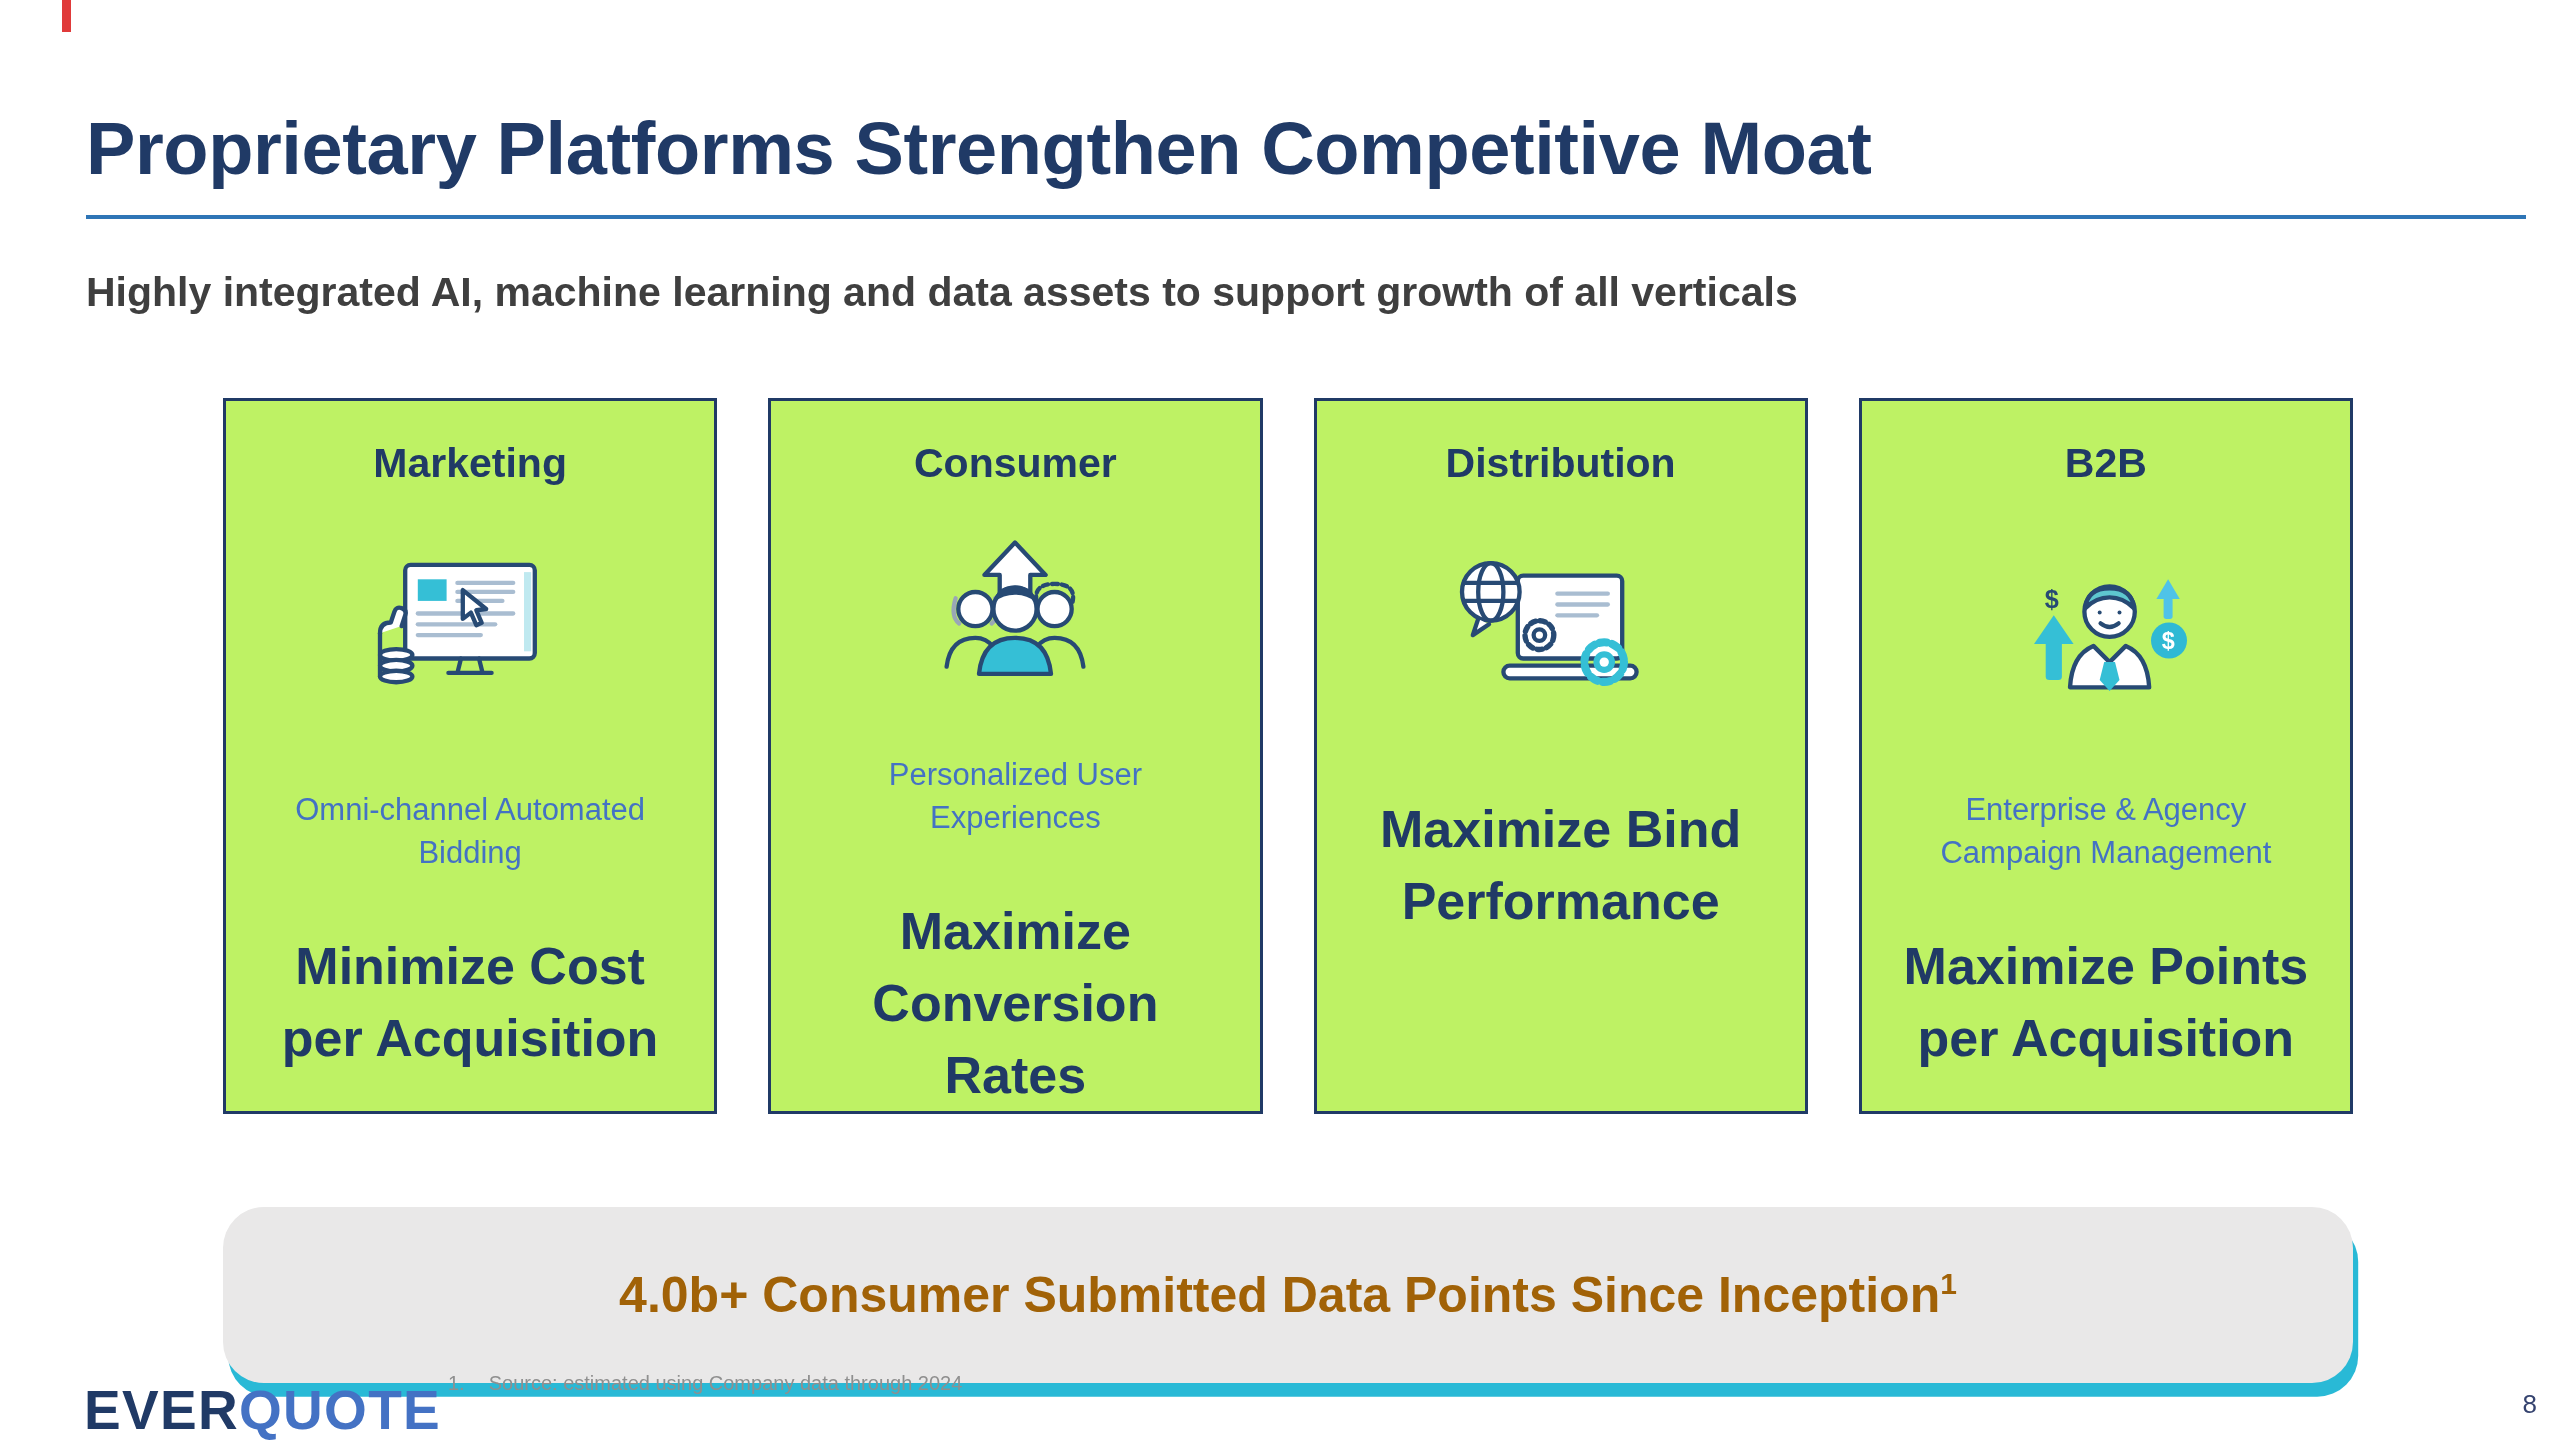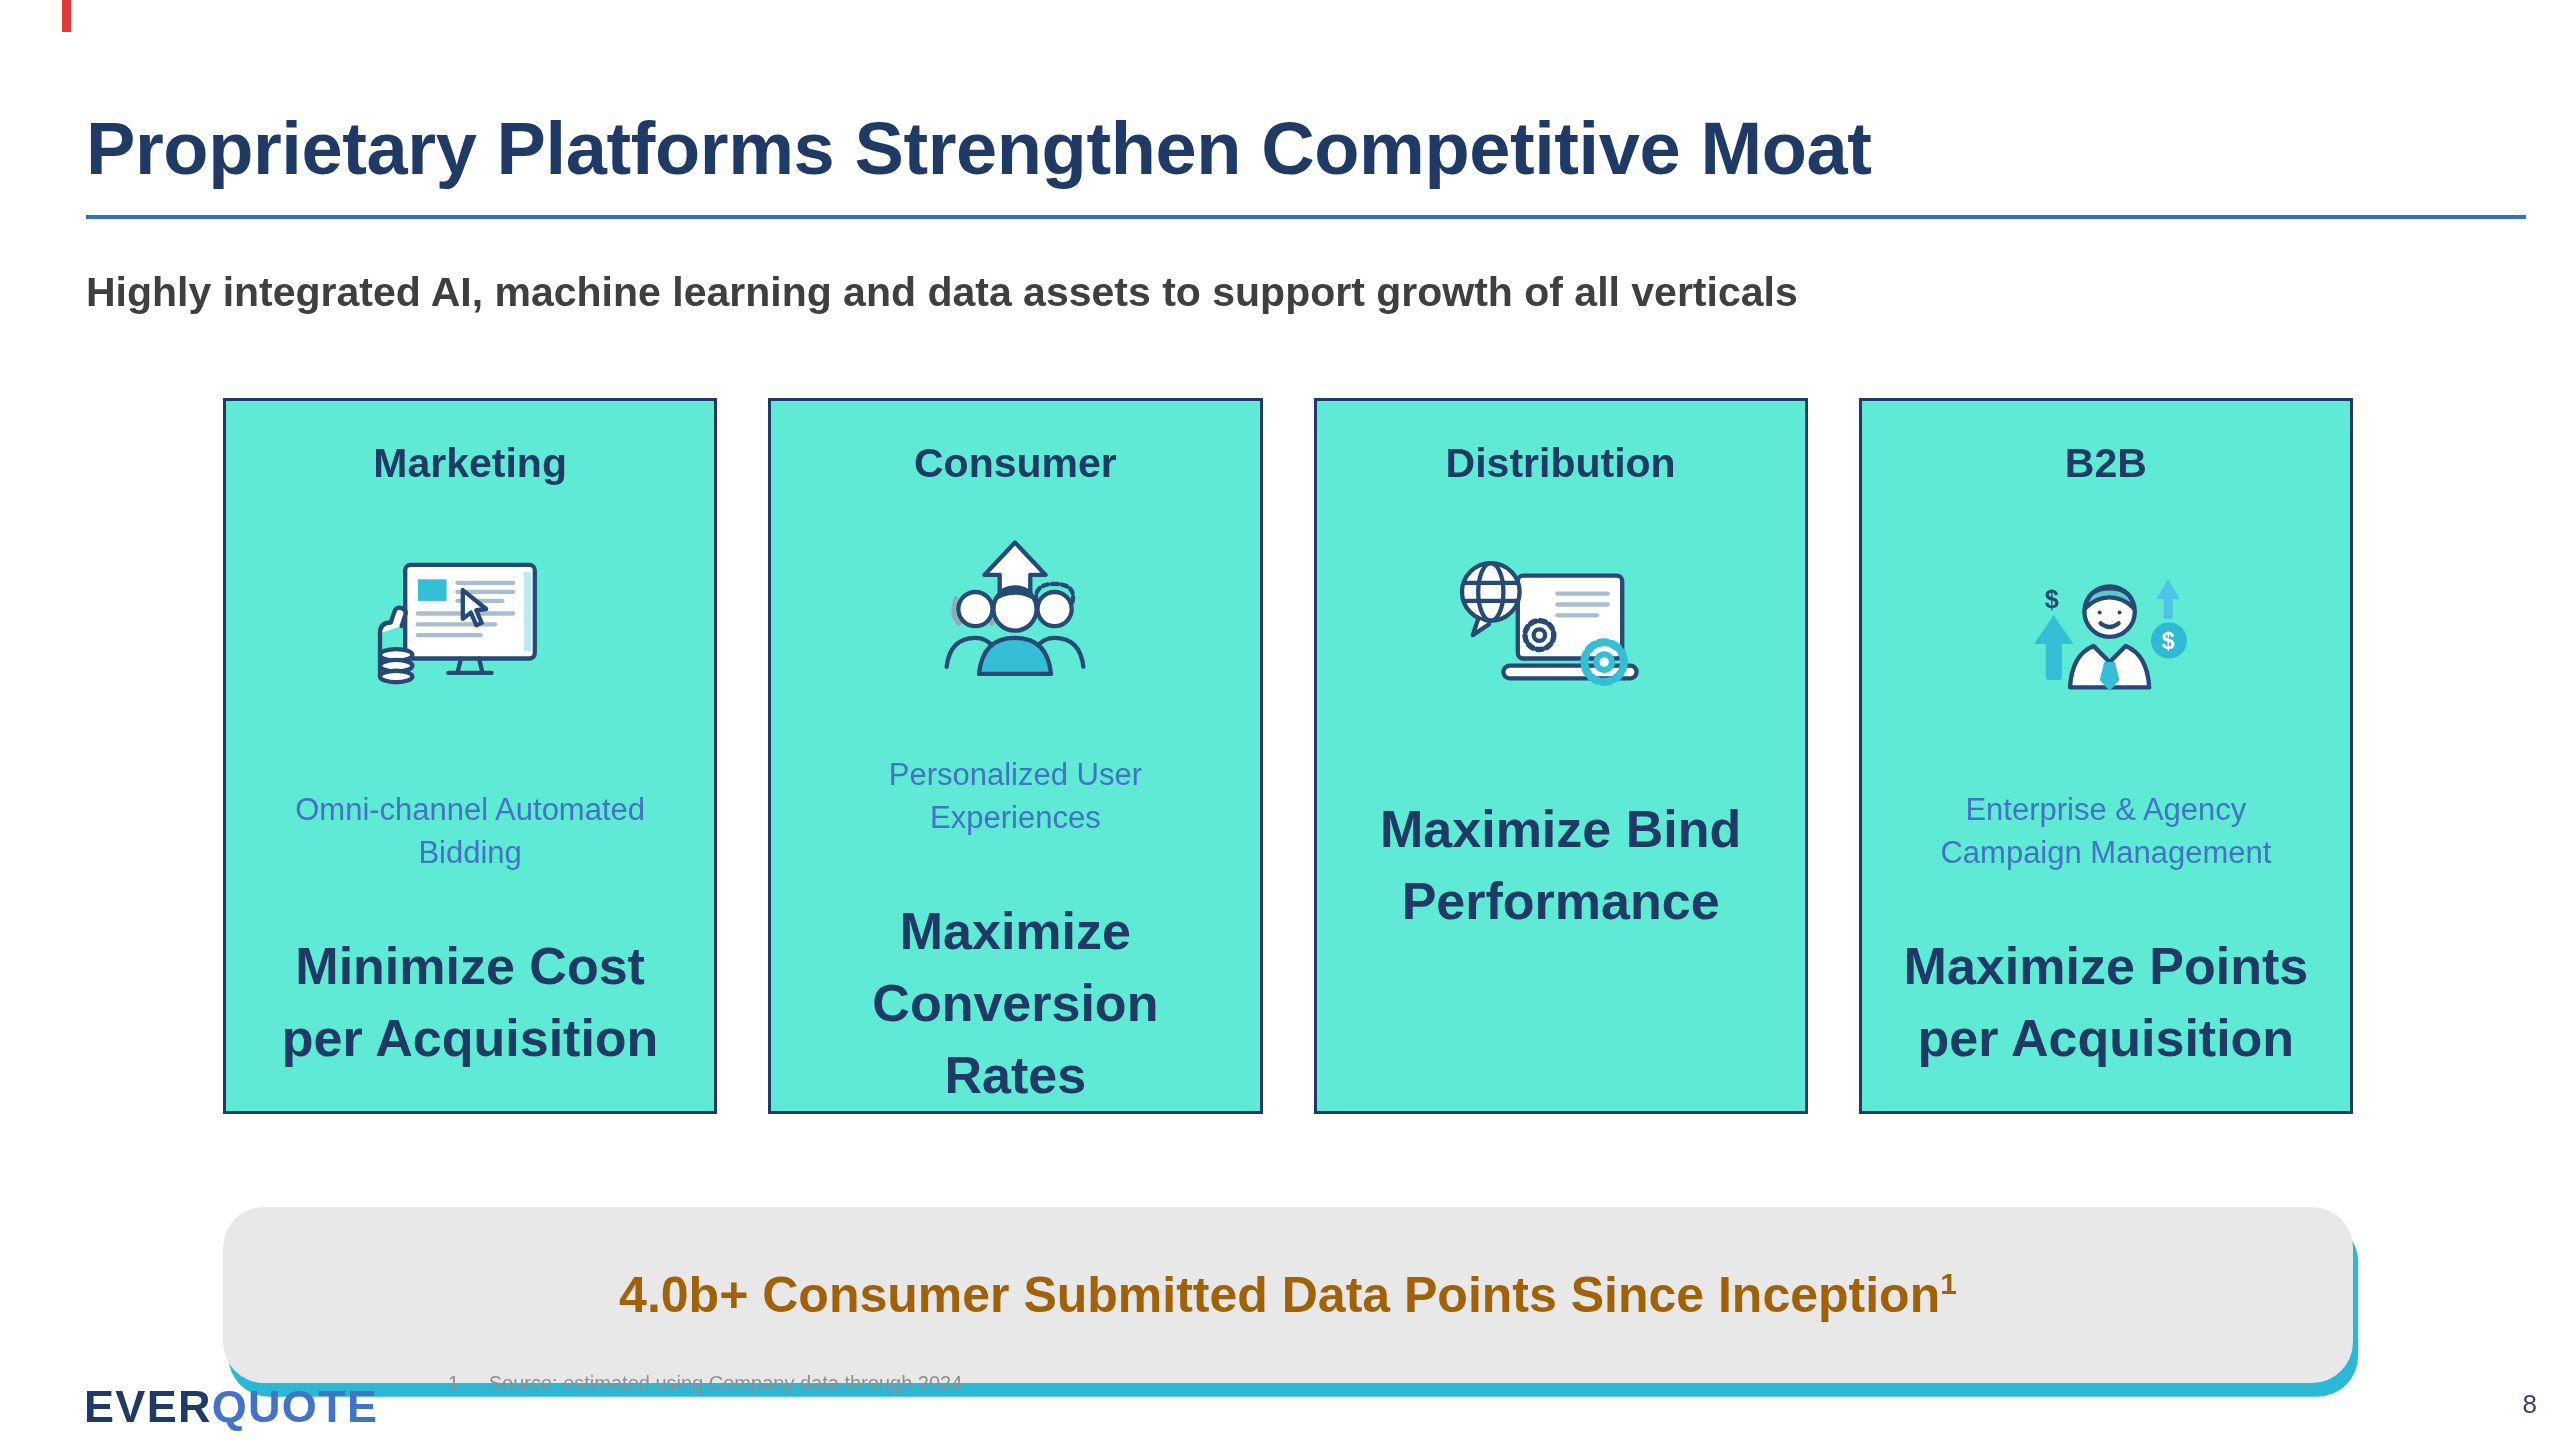--- a/index.html
+++ b/index.html
@@ -7,36 +7,36 @@
   .slide { position:relative; width:2576px; height:1449px; background:#ffffff; overflow:hidden; }
 
   .red-marker { position:absolute; left:62px; top:0; width:8.6px; height:32px; background:#e03a3a; }
 
   .header { padding:106px 86px 0 86px; }
   .title { font-size:74px; font-weight:600; color:#203a66; letter-spacing:-0.4px; }
   .title-rule { height:4.3px; background:#2e75b6; margin-top:24px; width:2440px; }
   .subtitle { font-size:41px; color:#3f3f3f; margin-top:50px; font-weight:700; }
 
   .cards-row { display:flex; gap:51px; width:2130px; margin:82px auto 0; }
-  .card { width:495px; height:716px; border:3.4px solid #203a66; background:#5eead4;
+  .card { width:495px; height:716px; border:3.4px solid #203a66; background:#bef264;
           display:flex; flex-direction:column; padding:39px 33px 0; }
   .card-title { font-size:41px; font-weight:bold; color:#203a66; text-align:center; }
   .card-icon { height:249px; display:flex; align-items:center; justify-content:center; margin-top:29px; }
   .card-feature { font-size:31px; color:#4472c4; text-align:center; line-height:1.38; margin-top:24px; min-height:113px; }
   .card-benefit { font-size:52px; font-weight:bold; color:#203a66; text-align:center; line-height:1.38; margin-top:29px; }
 
   .banner { width:2130px; height:176px; margin:93px auto 0; background:#e9e8e8;
             border-radius:41px; box-shadow:5.2px 13.7px 0 #29b9d6;
             display:flex; align-items:center; justify-content:center; }
   .banner-text { font-size:50px; font-weight:bold; color:#a16207; }
   .banner-text sup { font-size:60%; vertical-align:super; }
 
   .footnote { position:absolute; left:448px; top:1372px; font-size:20px; color:#8f8f8f; display:flex; gap:24px; }
 
-  .logo { position:absolute; left:84px; bottom:16px; font-size:45px; font-weight:bold; letter-spacing:1.3px; }
+  .logo { position:absolute; left:84px; bottom:7px; font-size:55px; font-weight:bold; letter-spacing:1.3px; }
   .logo-ever { color:#203a66; }
   .logo-quote { color:#4472c4; }
 
   .page-number { position:absolute; right:39px; bottom:29px; font-size:26px; color:#35436f; }
 </style>
 </head>
 <body>
 
 <div class="slide">
 

